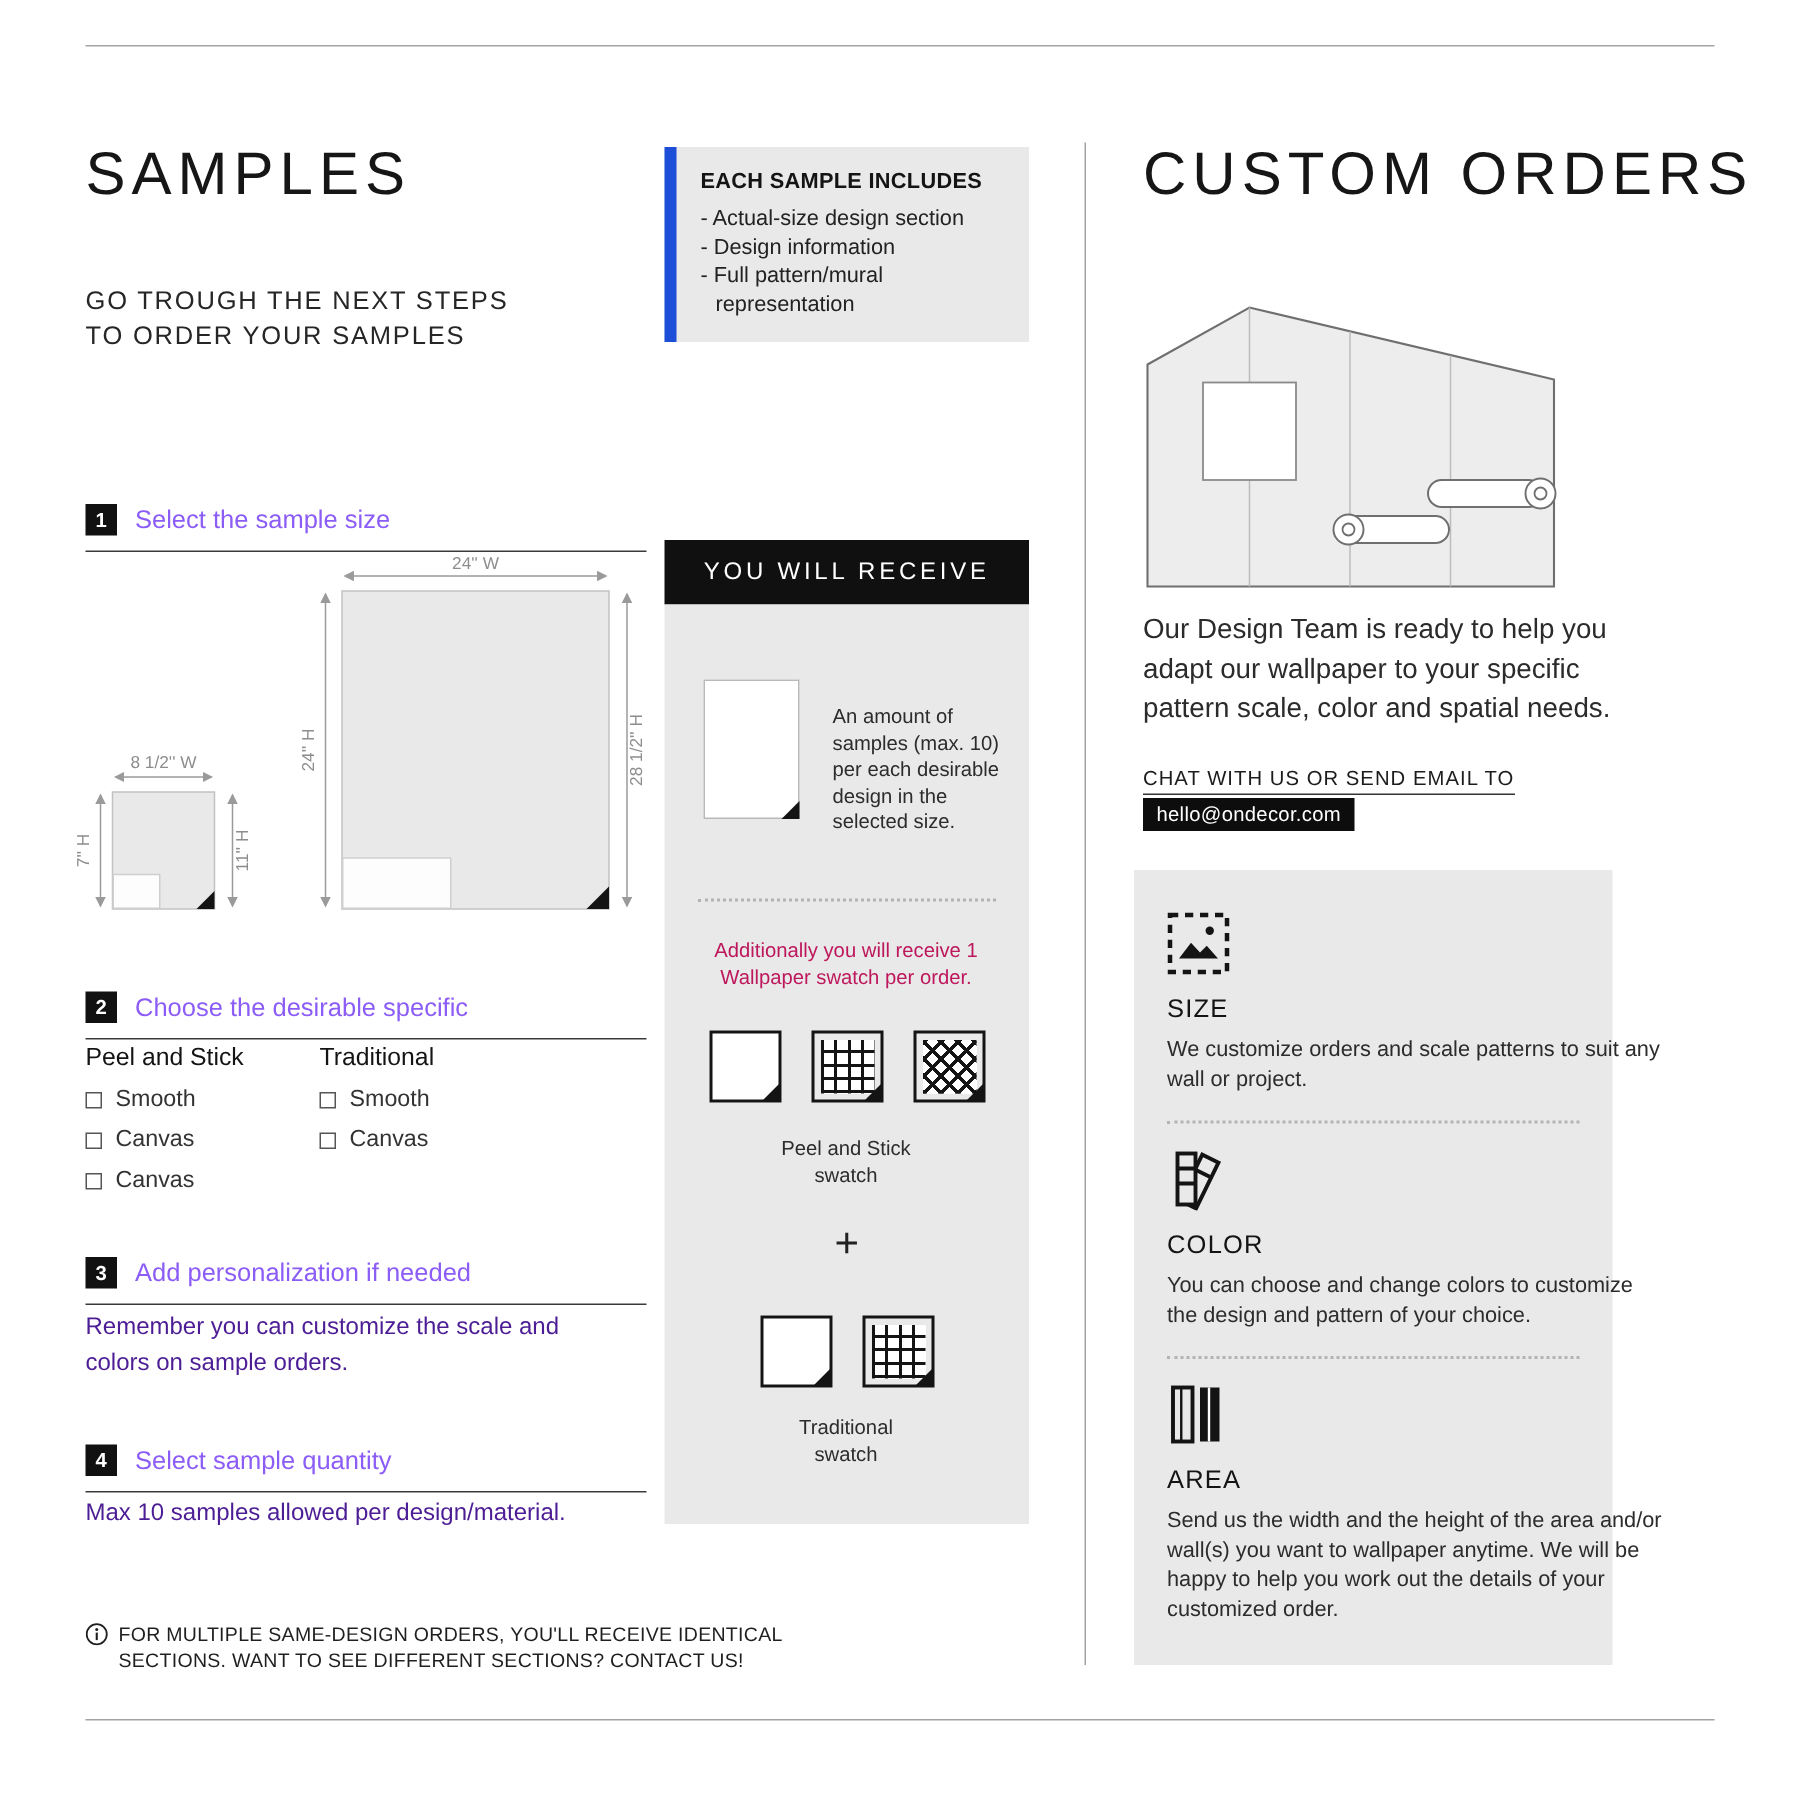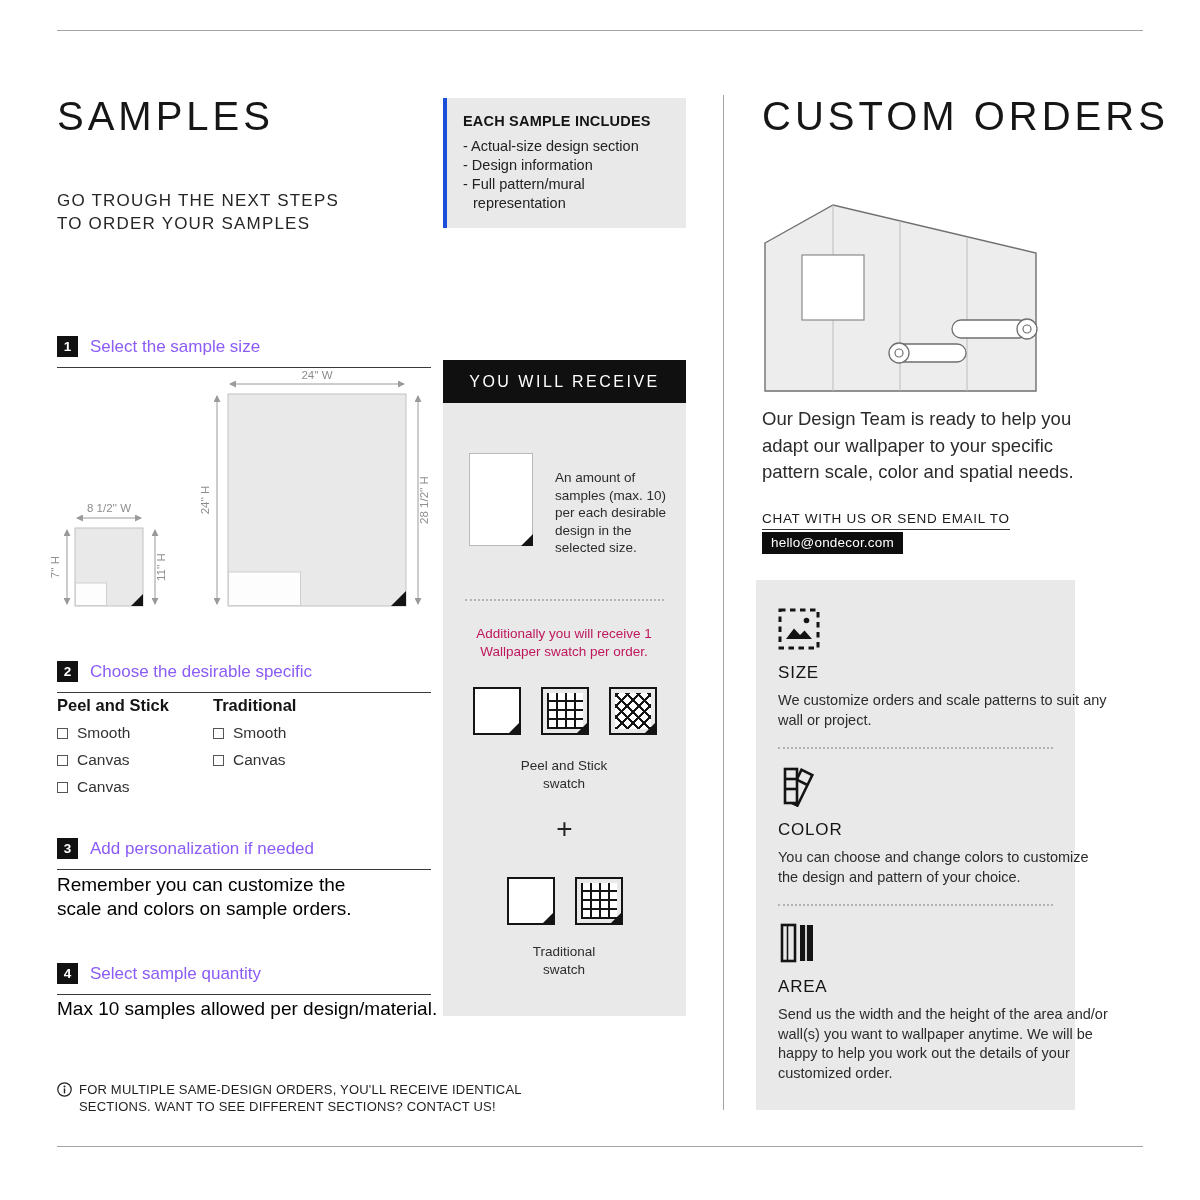--- a/index.html
+++ b/index.html
@@ -25,34 +25,34 @@
   .step-1 { top:336px; } .step-2 { top:661px; } .step-3 { top:838px; } .step-4 { top:963px; }
   .step-num { width:21px; height:21px; background:#111; color:#fff; font-size:13.5px; font-weight:bold;
     display:flex; align-items:center; justify-content:center; flex:0 0 21px; }
   .step-label { font-size:17px; color:#8b5cf6; }
 
   .diagram-svg { position:absolute; left:57px; top:372px; overflow:visible; }
   .dim-label { fill:#8d8d8d; font-size:11.5px; font-family:"Liberation Sans","DejaVu Sans",sans-serif; }
 
   .mat-col { position:absolute; top:696px; }
   .mat-col-peel { left:57px; } .mat-col-trad { left:213px; }
-  .mat-title { font-size:16.5px; font-weight:bold; color:#141414; }
+  .mat-title { font-size:16.5px; font-weight:normal; color:#141414; }
   .mat-opt { display:flex; align-items:center; gap:9px; margin-top:9px; font-size:15.5px; color:#333; }
   .checkbox { width:11px; height:11px; border:1.5px solid #555; background:#fff; flex:0 0 11px; }
 
-  .note { position:absolute; left:57px; font-size:19px; line-height:24px; color:#000000; }
+  .note { position:absolute; left:57px; font-size:16px; line-height:24px; color:#4c1d95; }
   .note-personalization { top:873px; width:320px; }
   .note-quantity { top:997px; width:400px; }
 
   .footnote { position:absolute; left:57px; top:1081px; display:flex; gap:7px; align-items:flex-start; }
   .footnote-text { width:460px; font-size:13px; letter-spacing:0.2px; line-height:17px; color:#1f1f1f; }
 
   
   .includes-box { position:absolute; left:443px; top:98px; width:243px; height:130px;
-    background:#e9e9e9; border-left:4px solid #1d4ed8; padding:15px 14px 12px 16px; }
+    background:#e9e9e9; border-left:8px solid #1d4ed8; padding:15px 14px 12px 16px; }
   .includes-title { font-size:14.5px; font-weight:bold; letter-spacing:0.2px; color:#141414; }
   .includes-list { margin-top:8px; list-style:none; }
   .includes-item { font-size:14.5px; line-height:19px; color:#222; padding-left:10px; text-indent:-10px; }
 
   .receive-header { position:absolute; left:443px; top:360px; width:243px; height:43px;
     background:#101010; color:#fff; display:flex; align-items:center; justify-content:center;
     font-size:16px; letter-spacing:2.5px; }
   .receive-panel { position:absolute; left:443px; top:403px; width:243px; height:613px; background:#e9e9e9; }
 
   .sheet-icon { position:absolute; left:26px; top:50px; width:64px; height:93px;

